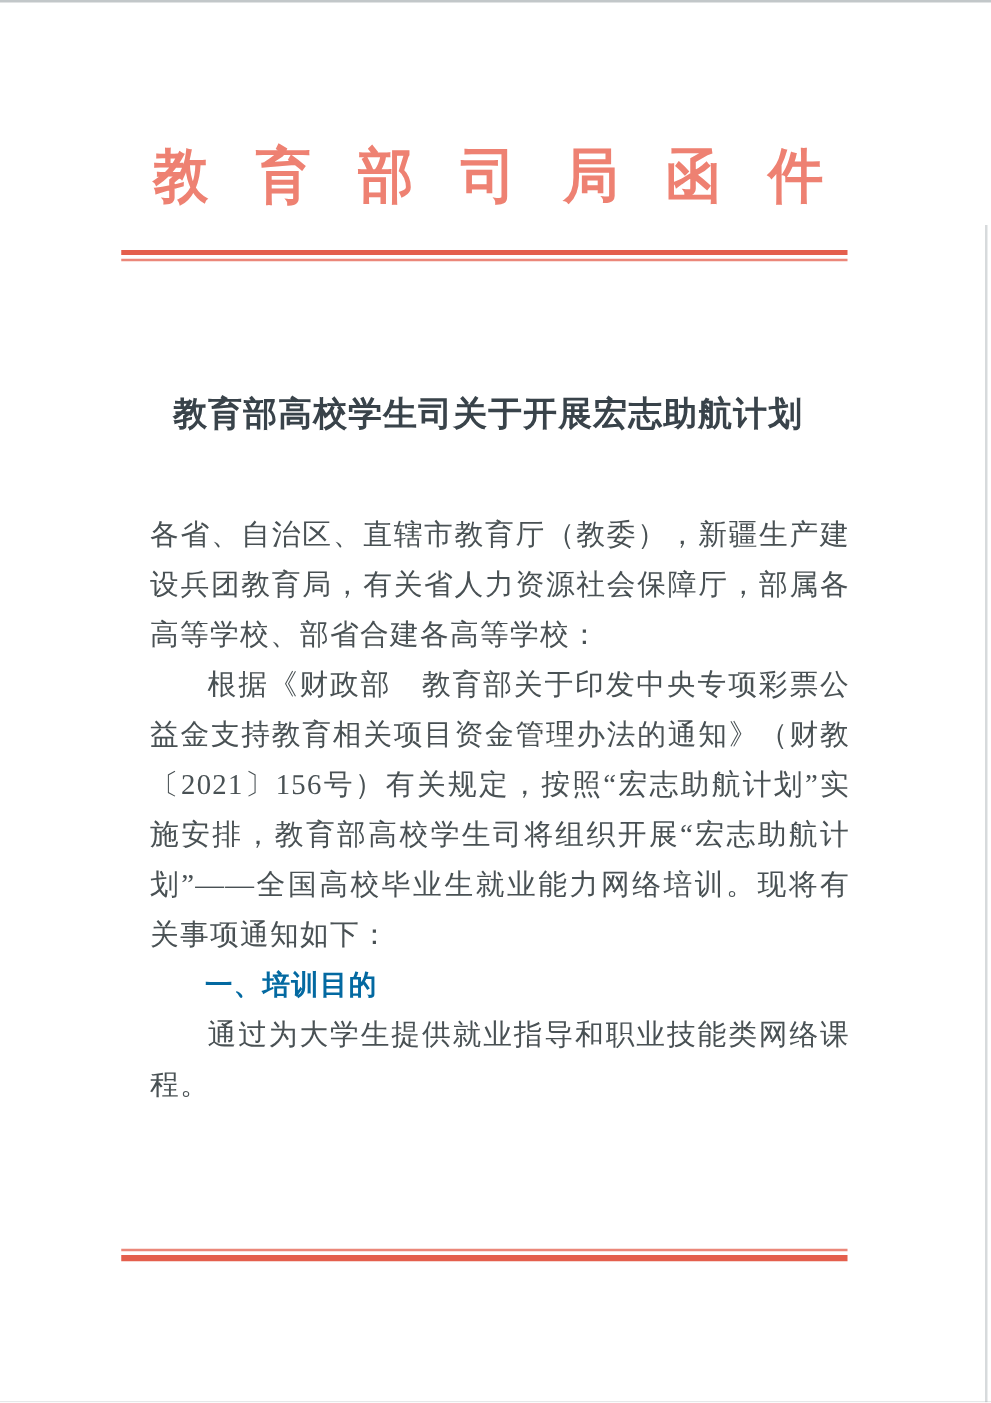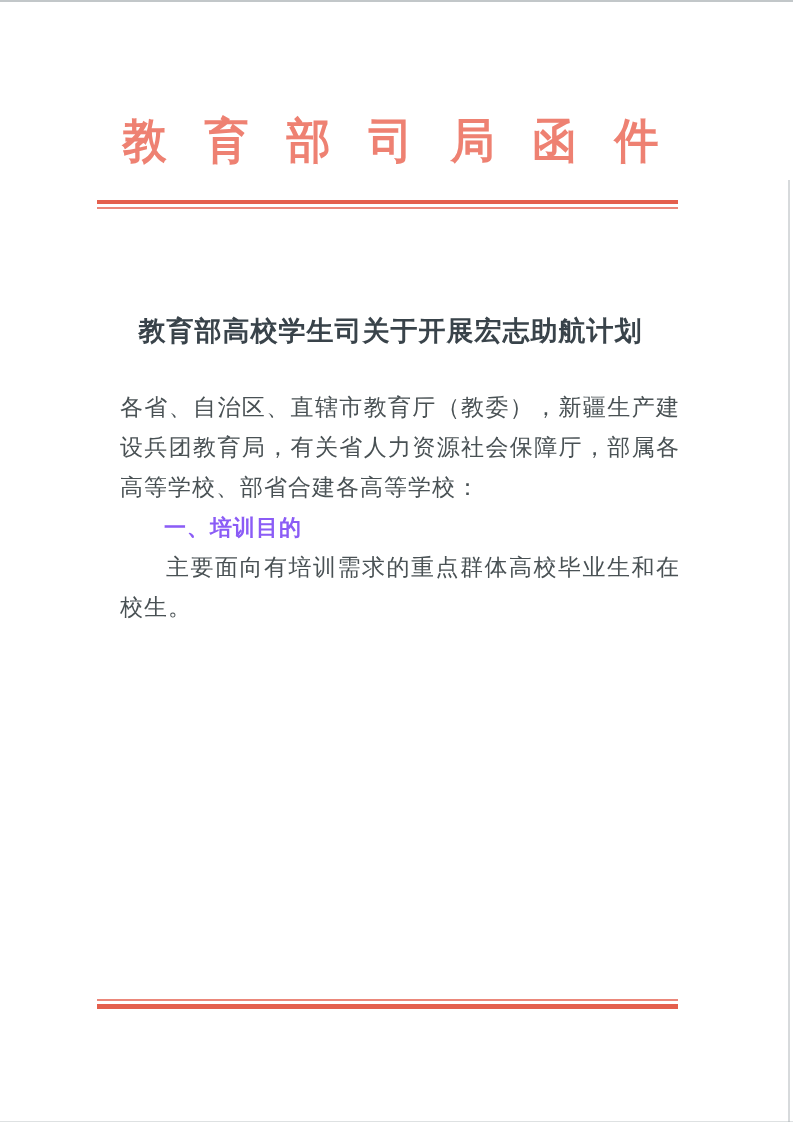--- a/index.html
+++ b/index.html
@@ -58,32 +58,32 @@
     color: #39434a;
     font-size: 27px;
     font-weight: bold;
     line-height: 43px;
     letter-spacing: 1px;
     margin-top: 26px;
   }
   
   .doc-body {
     position: absolute;
-    top: 388px; left: 120px; width: 560px;
+    top: 408px; left: 120px; width: 560px;
     color: #495154;
     font-size: 23px;
     line-height: 40px;
     text-align: justify;
     letter-spacing: 1px;
   }
   .doc-body p { margin: 0; }
   .indent { text-indent: 2em; }
   .section-heading {
     font-weight: bold;
-    color: #8b5cf6;
+    color: #0369a1;
     text-indent: 2em;
     font-family: "Liberation Sans", "DejaVu Sans", sans-serif;
     font-size: 22px;
   }
 </style>
 </head>
 <body>
 
 <div class="page">
 
@@ -97,22 +97,23 @@
     <div class="thick" style="background: rgb(228, 95, 77);"></div>
     <div class="thin" style="background: rgb(228, 95, 77);"></div>
   </div>
 
   <div class="doc-title">
     <div>教育部高校学生司关于开展宏志助航计划</div>
   </div>
 
   <div class="doc-body">
     <p>各省、自治区、直辖市教育厅（教委），新疆生产建设兵团教育局，有关省人力资源社会保障厅，部属各高等学校、部省合建各高等学校：</p>
+    <p class="indent">根据《财政部　教育部关于印发中央专项彩票公益金支持教育相关项目资金管理办法的通知》（财教〔2021〕156号）有关规定，按照“宏志助航计划”实施安排，教育部高校学生司将组织开展“宏志助航计划”——全国高校毕业生就业能力网络培训。现将有关事项通知如下：</p>
     <p class="section-heading">一、培训目的</p>
-    <p class="indent">主要面向有培训需求的重点群体高校毕业生和在校生。</p>
+    <p class="indent">通过为大学生提供就业指导和职业技能类网络课程。</p>
   </div>
 
   <div class="rule-bottom">
     <div class="thin" style="background: rgb(228, 95, 77);"></div>
     <div class="thick" style="background: rgb(228, 95, 77);"></div>
   </div>
 
 </div>
 
 </body></html>

